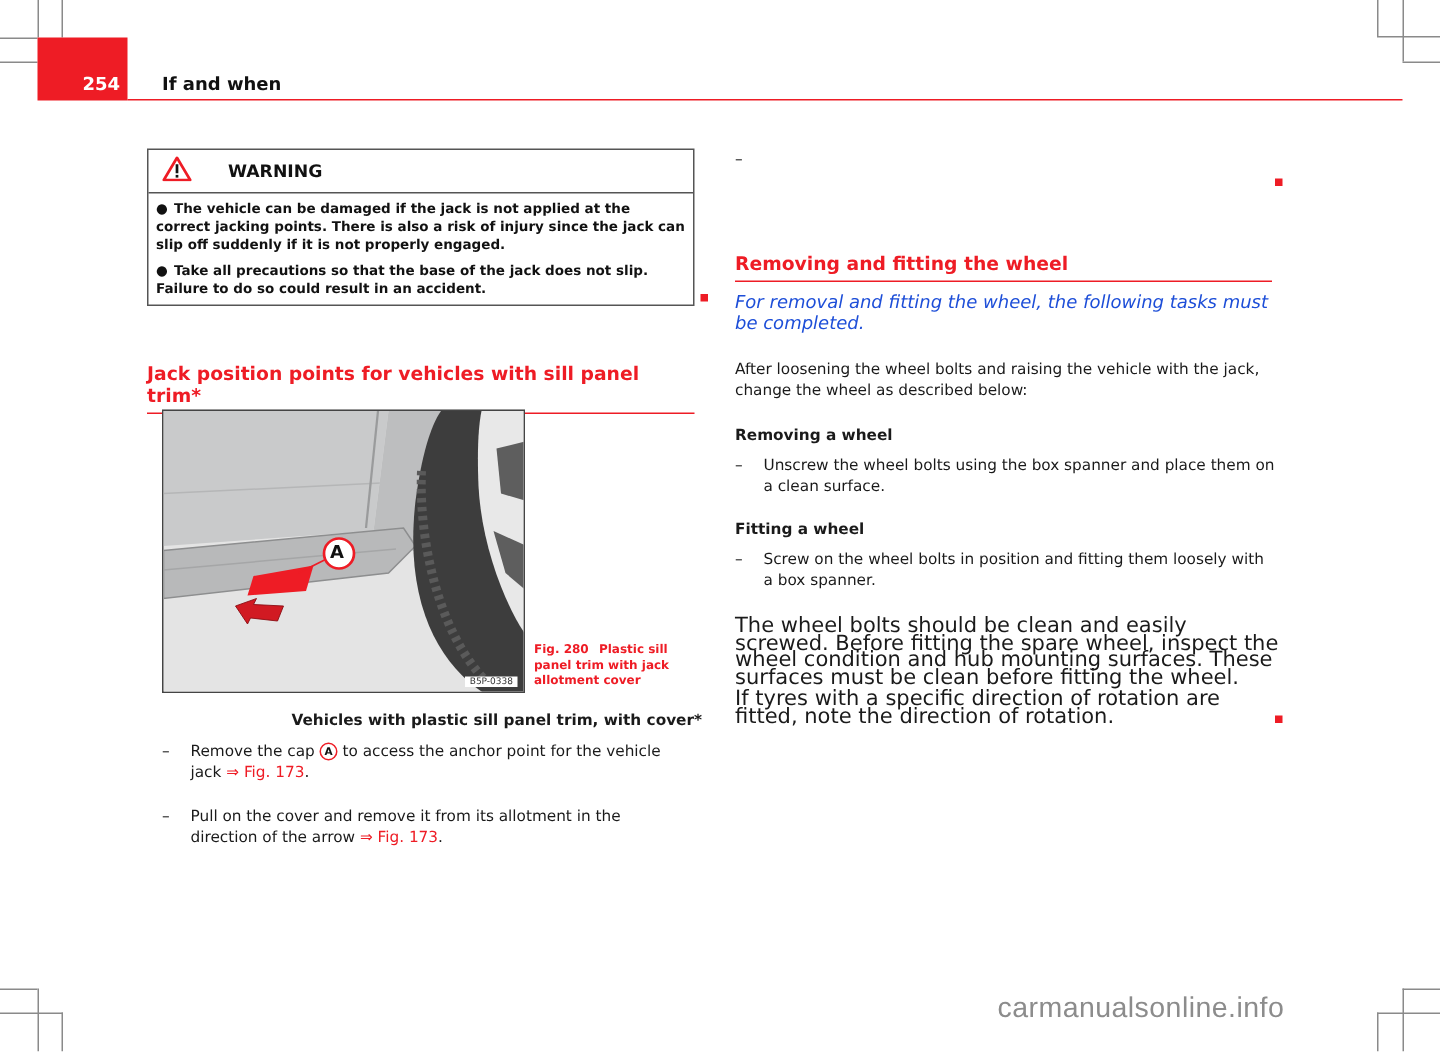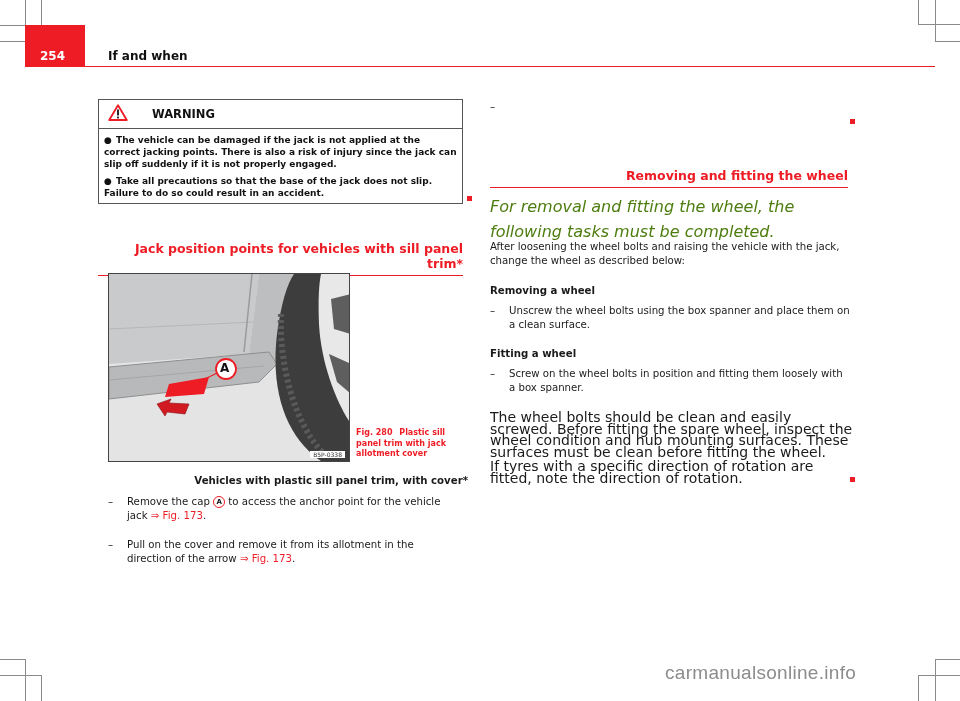--- a/index.html
+++ b/index.html
@@ -6,21 +6,21 @@
   html, body { width: 960px; height: 701px; background: #ffffff; overflow: hidden; }
   body { position: relative; font-family: "DejaVu Sans", sans-serif; color: #1a1a1a; }
 
   .crop { position: absolute; background: #8a8a8a; }
 
   .page-tab {
     position: absolute; left: 25px; top: 25px; width: 60px; height: 42px;
     background: #ee1c25;
   }
   .page-number {
-    position: absolute; left: 25px; top: 49px; width: 55px; text-align: center;
+    position: absolute; left: 25px; top: 49px; width: 55px; text-align: right;
     color: #ffffff; font-weight: bold; font-size: 12px; font-family: "DejaVu Sans", sans-serif;
   }
   .header-title {
     position: absolute; left: 108px; top: 49px; font-weight: bold; font-size: 12px;
     color: #111;
   }
   .header-rule { position: absolute; left: 85px; top: 66px; width: 850px; height: 1px; background: #ee1c25; }
 
   
   .warning {
@@ -33,21 +33,21 @@
   }
   .warning-title { font-weight: bold; font-size: 11.5px; color: #111; }
   .warning-body { padding: 5px 5px 0 5px; font-size: 9px; font-weight: bold; line-height: 12.2px; color: #111; }
   .warning-body p { margin-bottom: 4px; }
   .warning-body .bullet { display: inline-block; width: 12px; }
 
   .end-mark { position: absolute; width: 5px; height: 5px; background: #ee1c25; }
 
   .section-title {
     position: absolute; color: #ee1c25; font-size: 12.5px; font-weight: bold;
-    padding-bottom: 4px; border-bottom: 1.5px solid #ee1c25; text-align: right;
+    padding-bottom: 4px; border-bottom: 1.5px solid #ee1c25;
   }
 
   
   .figure {
     position: absolute; left: 108px; top: 273px; width: 242px; height: 189px;
     border: 1px solid #444; overflow: hidden; background: #dedede;
   }
   .fig-code {
     position: absolute; right: 4px; bottom: 3px; font-size: 6px; color: #333;
     background: #ffffff; padding: 0 3px; font-family: "DejaVu Sans", sans-serif;
@@ -60,21 +60,21 @@
 
   .text { position: absolute; font-size: 10.2px; line-height: 14px; color: #1a1a1a; }
   .bold { font-weight: bold; text-align: right; }
   .dash-item { position: absolute; font-size: 10.2px; line-height: 14px; color: #1a1a1a; padding-left: 19px; }
   .dash-item .dash { position: absolute; left: 0; top: 0; }
   .ref { color: #ee1c25; }
   .circ-a {
     display: inline-block; width: 12px; height: 12px; border: 1.2px solid #ee1c25; border-radius: 50%;
     font-size: 7px; font-weight: bold; text-align: center; line-height: 10px; color: #111; vertical-align: 1px;
   }
-  .italic-lead { position: absolute; font-style: italic; font-size: 16px; line-height: 25px; color: #4d7c0f; }
+  .italic-lead { position: absolute; font-style: italic; font-size: 12px; line-height: 14px; color: #1d4ed8; }
   .small { position: absolute; font-size: 14px; line-height: 11.5px; color: #1a1a1a; }
 
   .watermark {
     position: absolute; left: 665px; top: 662px; font-family: "Liberation Sans", sans-serif;
     font-size: 19px; color: #8c8c8c; letter-spacing: 0.3px;
   }
 </style>
 </head>
 <body>
 

